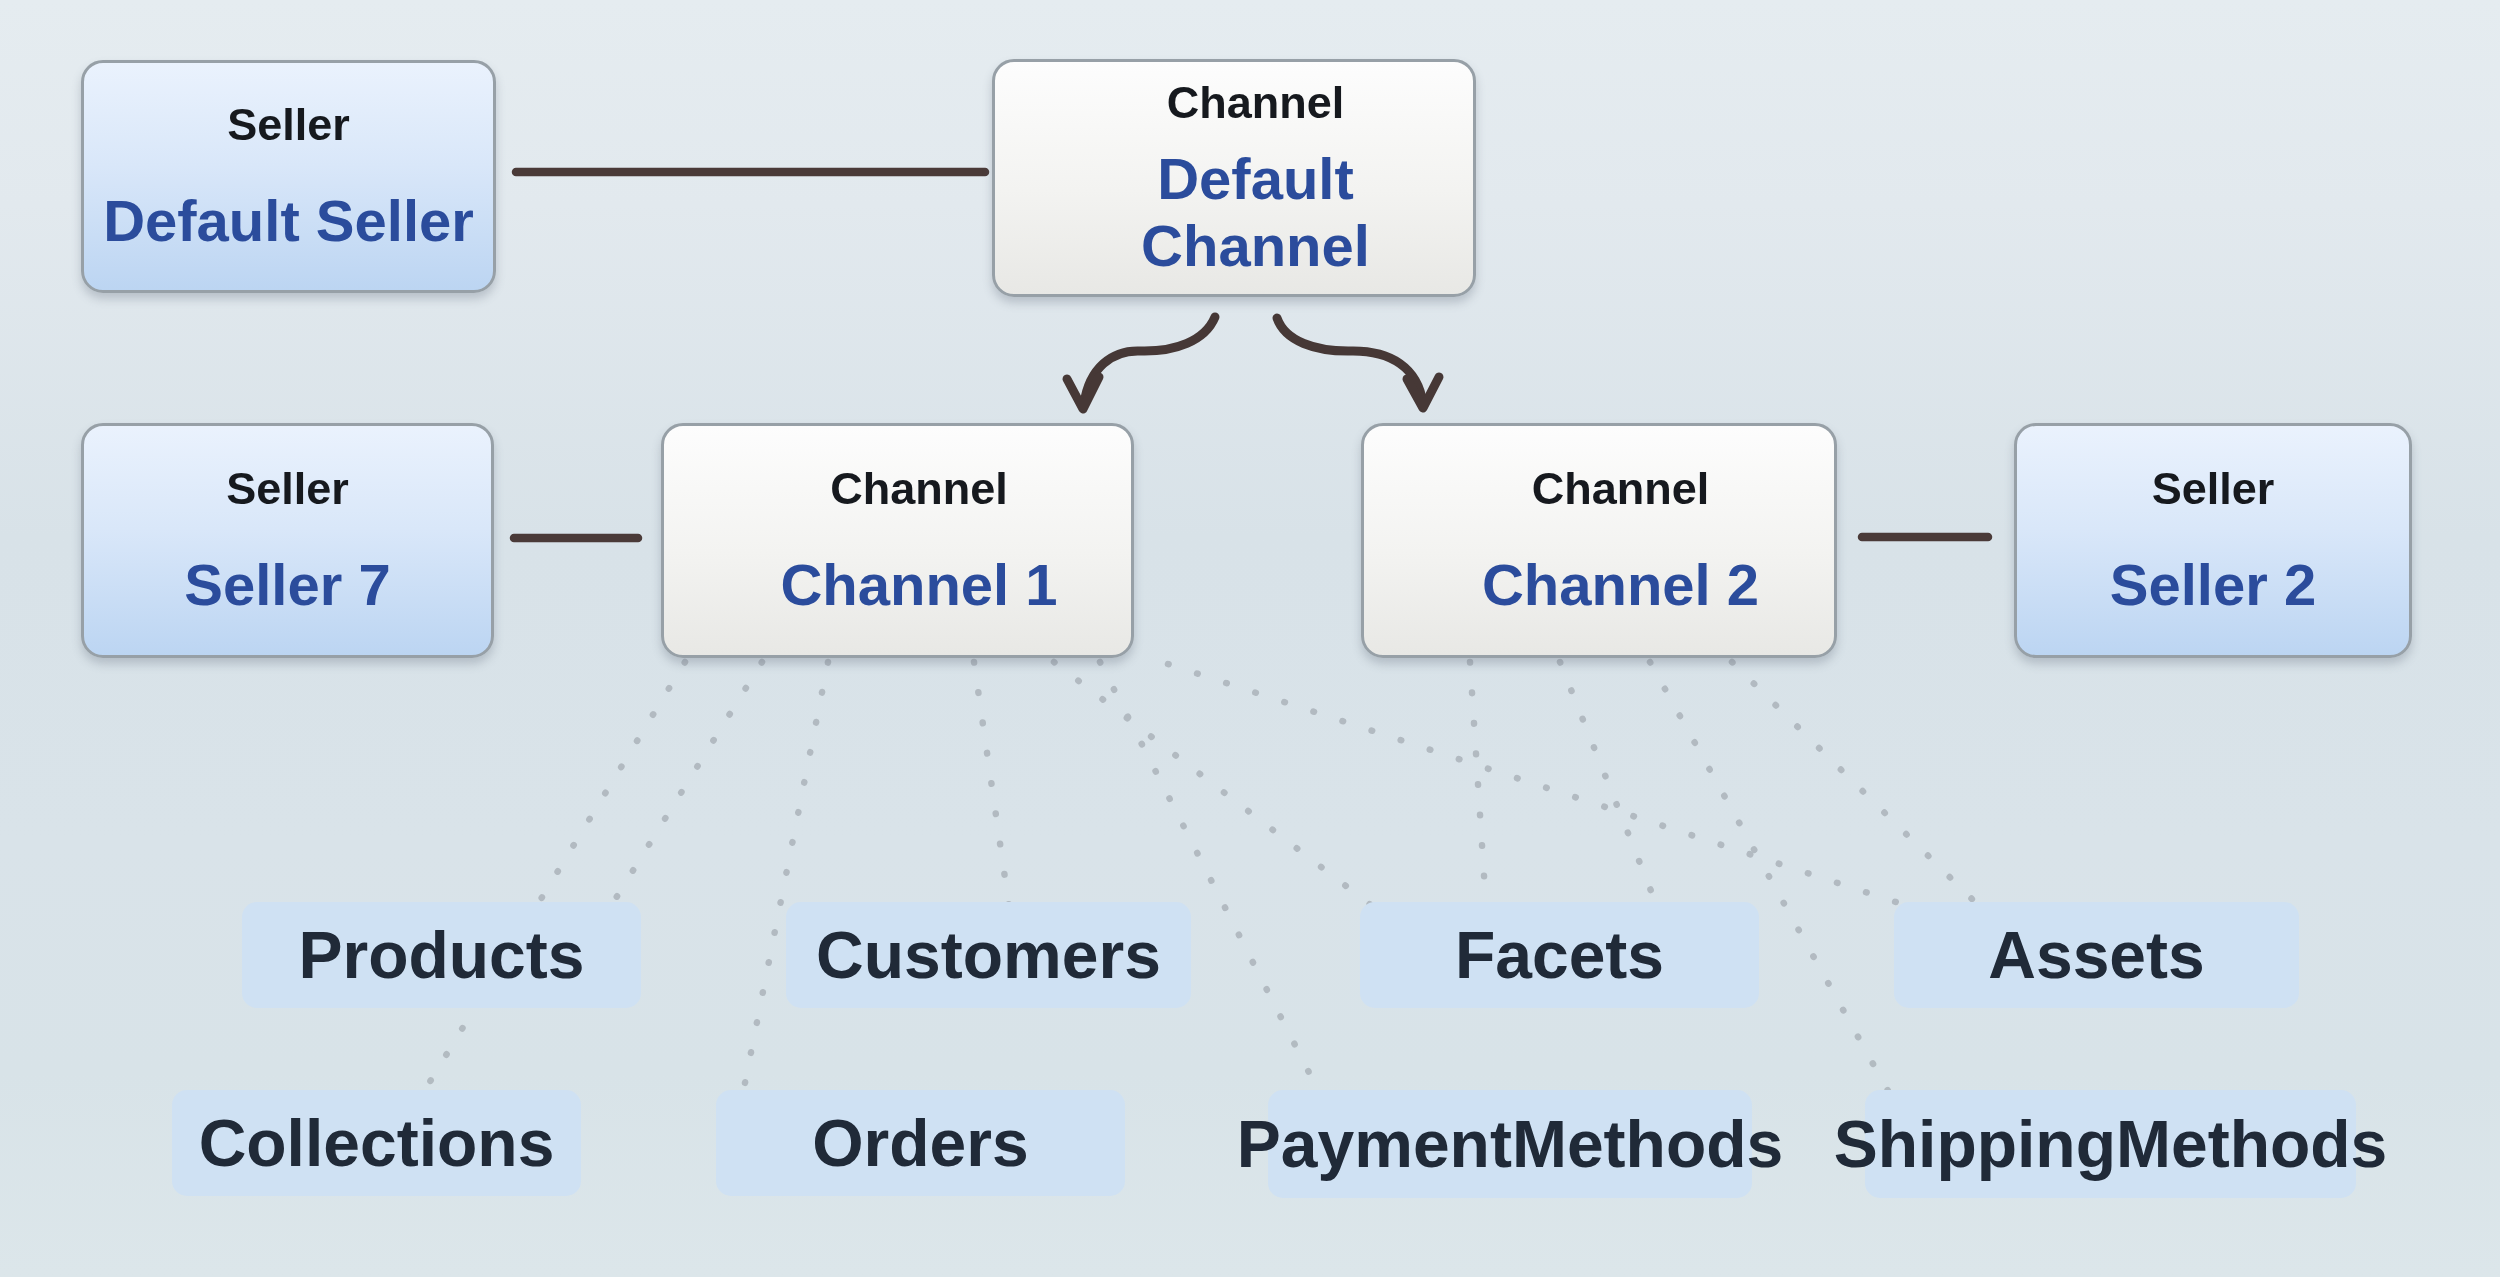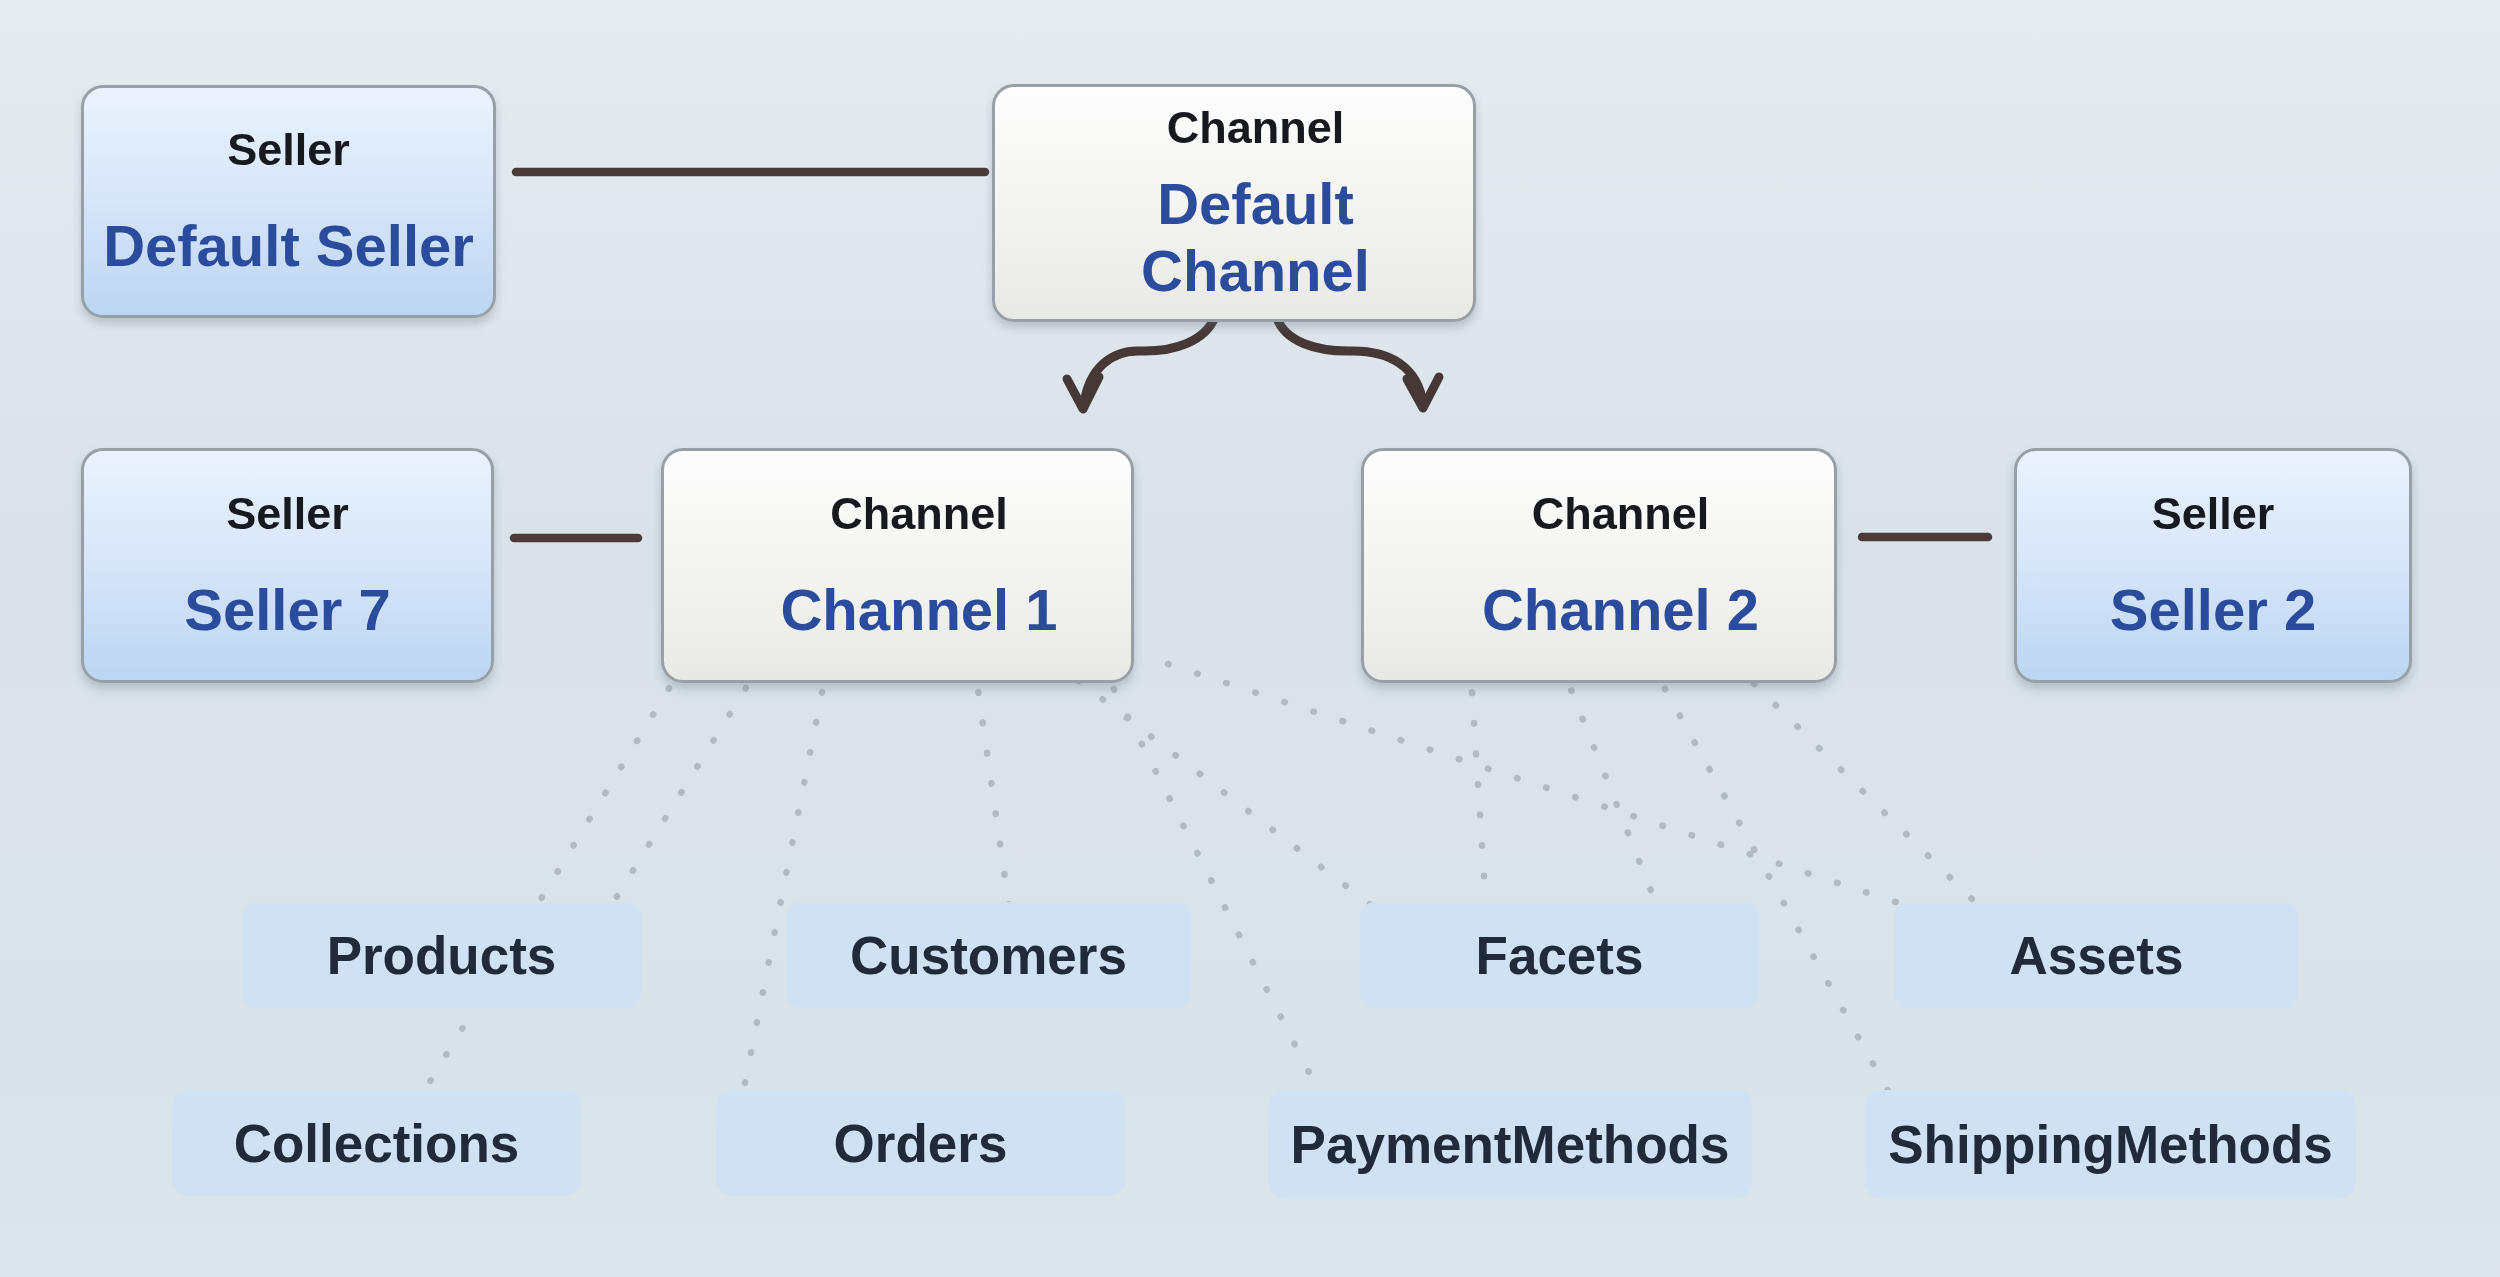--- a/index.html
+++ b/index.html
@@ -8,31 +8,30 @@
     background:linear-gradient(180deg,#e5ecf0 0%,#e2e9ee 16%,#d8e2e8 42%,#d9e3e9 66%,#d8e3e8 84%,#dce6ea 100%);
     font-family:"Liberation Sans",sans-serif;
   }
   svg.wires{position:absolute;left:0;top:0;z-index:1;}
   .box{
     position:absolute;z-index:2;box-sizing:border-box;
     border:3px solid #97a0a7;border-radius:22px;
     box-shadow:0 6px 10px rgba(95,107,122,0.30);
     display:flex;flex-direction:column;justify-content:space-evenly;align-items:center;
     text-align:center;
-    margin-top:25px;
   }
   .box.blue{background:linear-gradient(180deg,#eaf2fd 0%,#d9e7f9 45%,#bcd5f2 100%);}
   .box.white{background:linear-gradient(180deg,#fdfdfd 0%,#f3f3f1 55%,#e8e8e5 100%);padding-left:43px;}
   .box-type{font-size:45px;font-weight:bold;color:#16191e;}
   .box-name{font-size:58px;font-weight:bold;color:#2b4c9c;}
   .entity{
     position:absolute;z-index:2;box-sizing:border-box;
     background:#cfe1f3;border-radius:15px;
     display:flex;align-items:center;justify-content:center;
-    font-size:53px;font-weight:bold;color:#202a38;
+    font-size:66px;font-weight:bold;color:#202a38;
   }
 </style>
 </head>
 <body>
 
 <div class="stage">
 
   <svg class="wires" width="2500" height="1277" viewBox="0 0 2500 1277">
     <g fill="none" stroke-linecap="round" stroke-linejoin="round">
 

